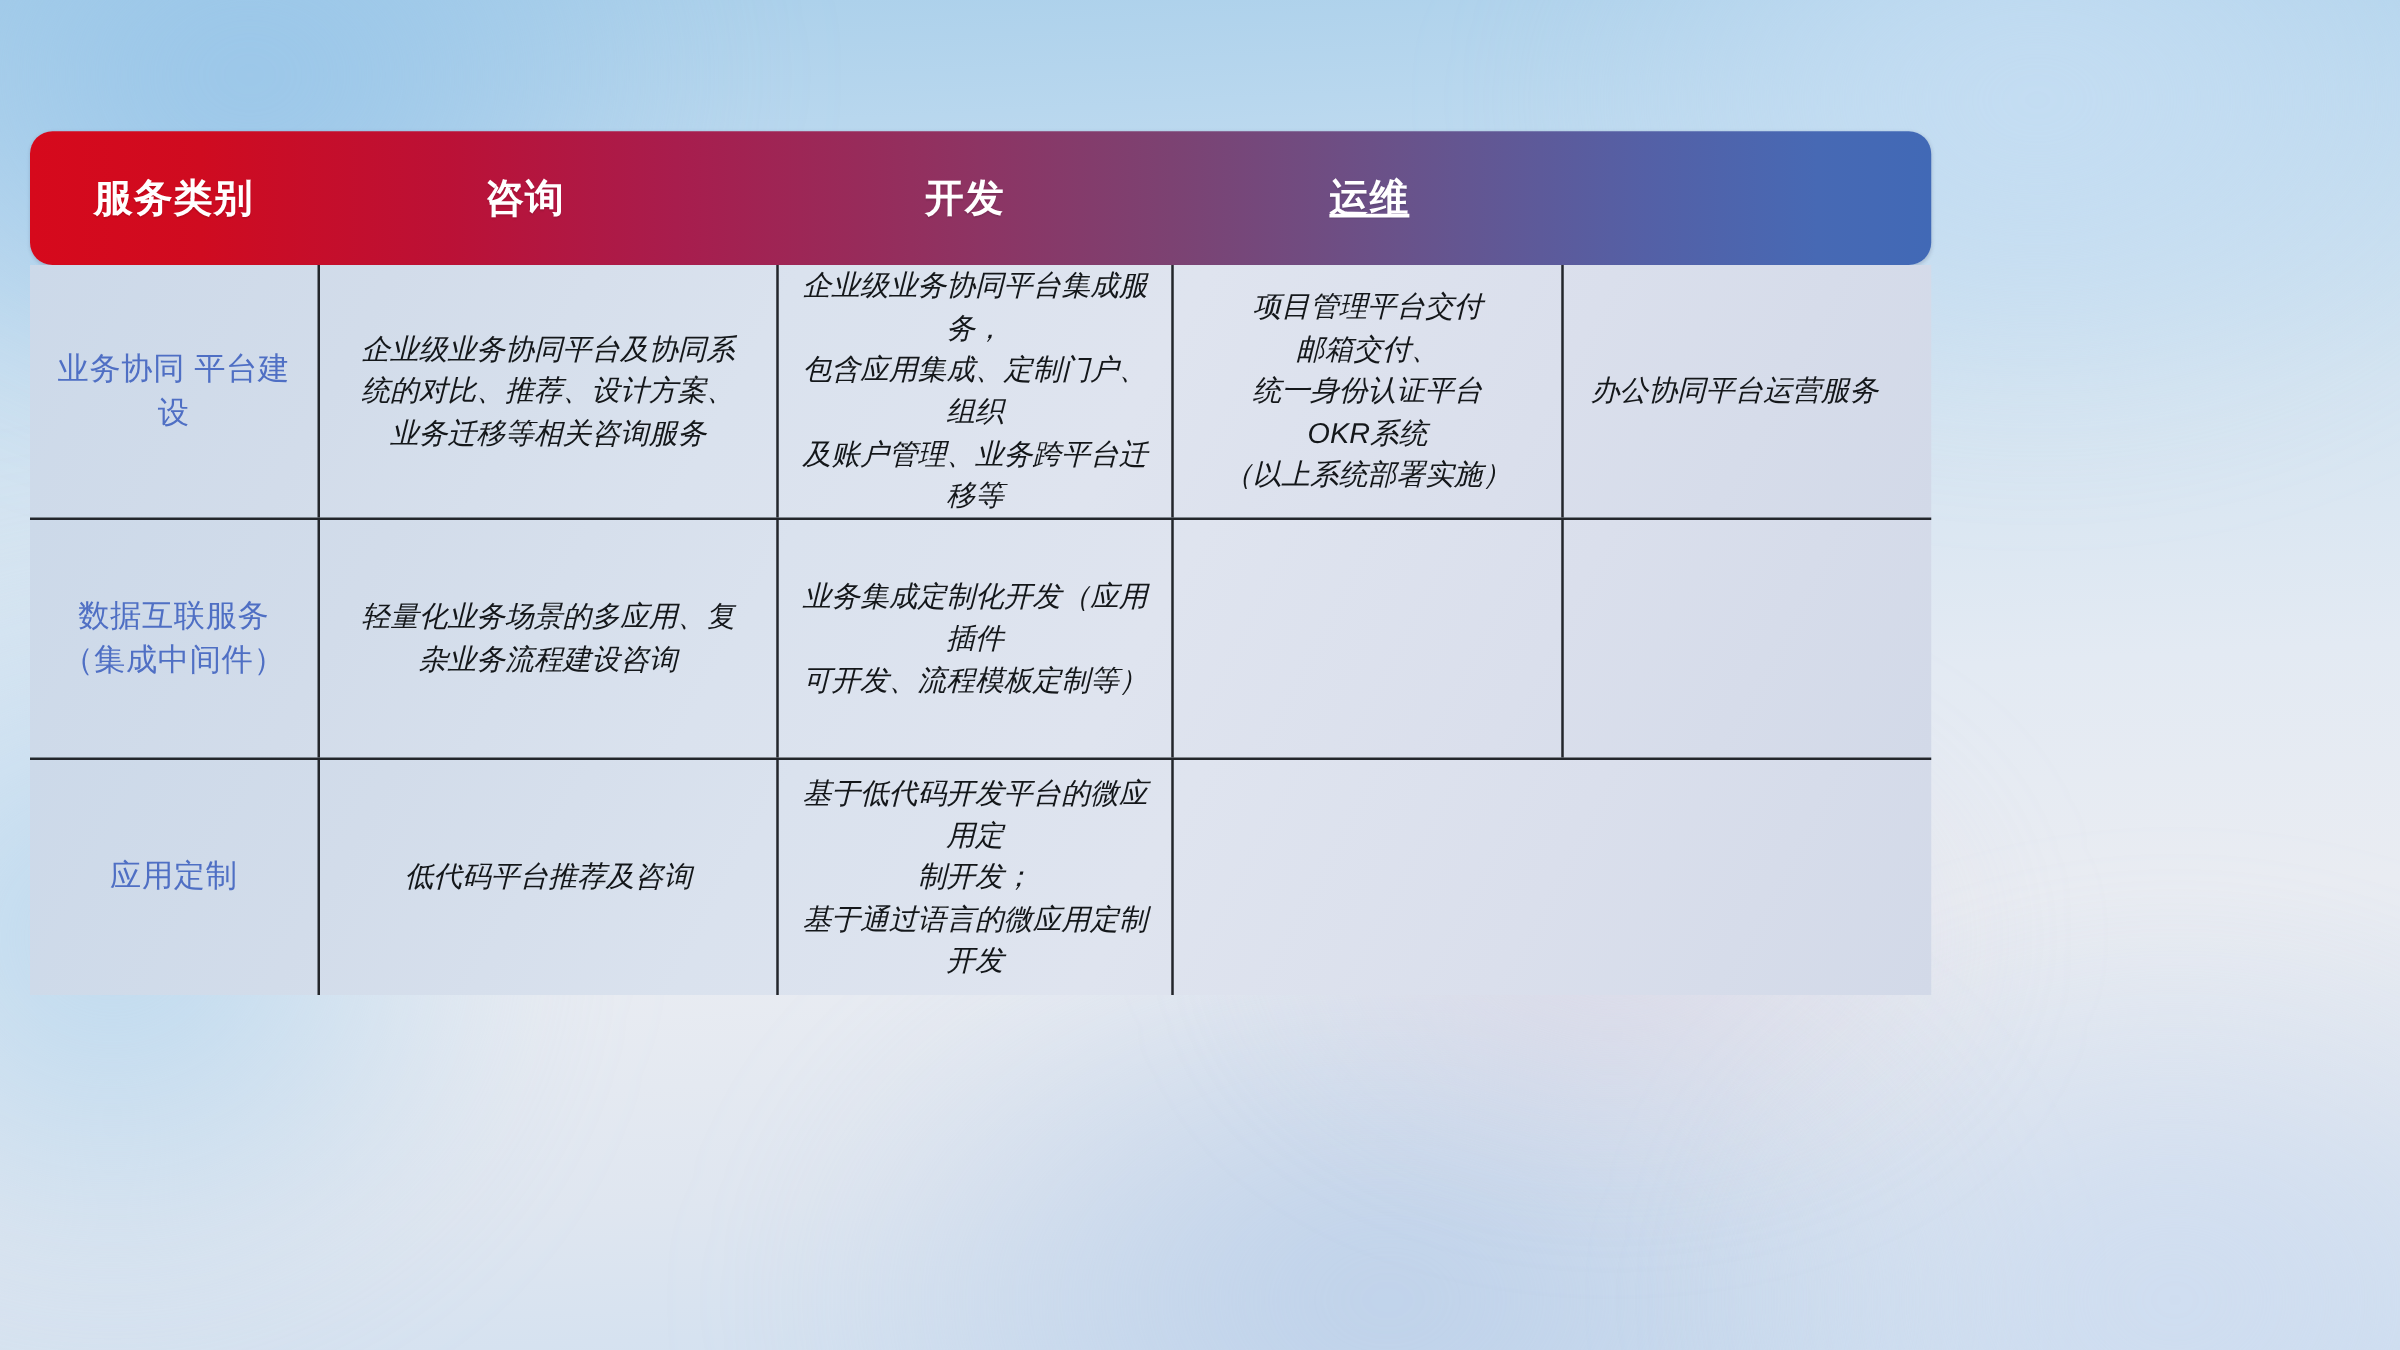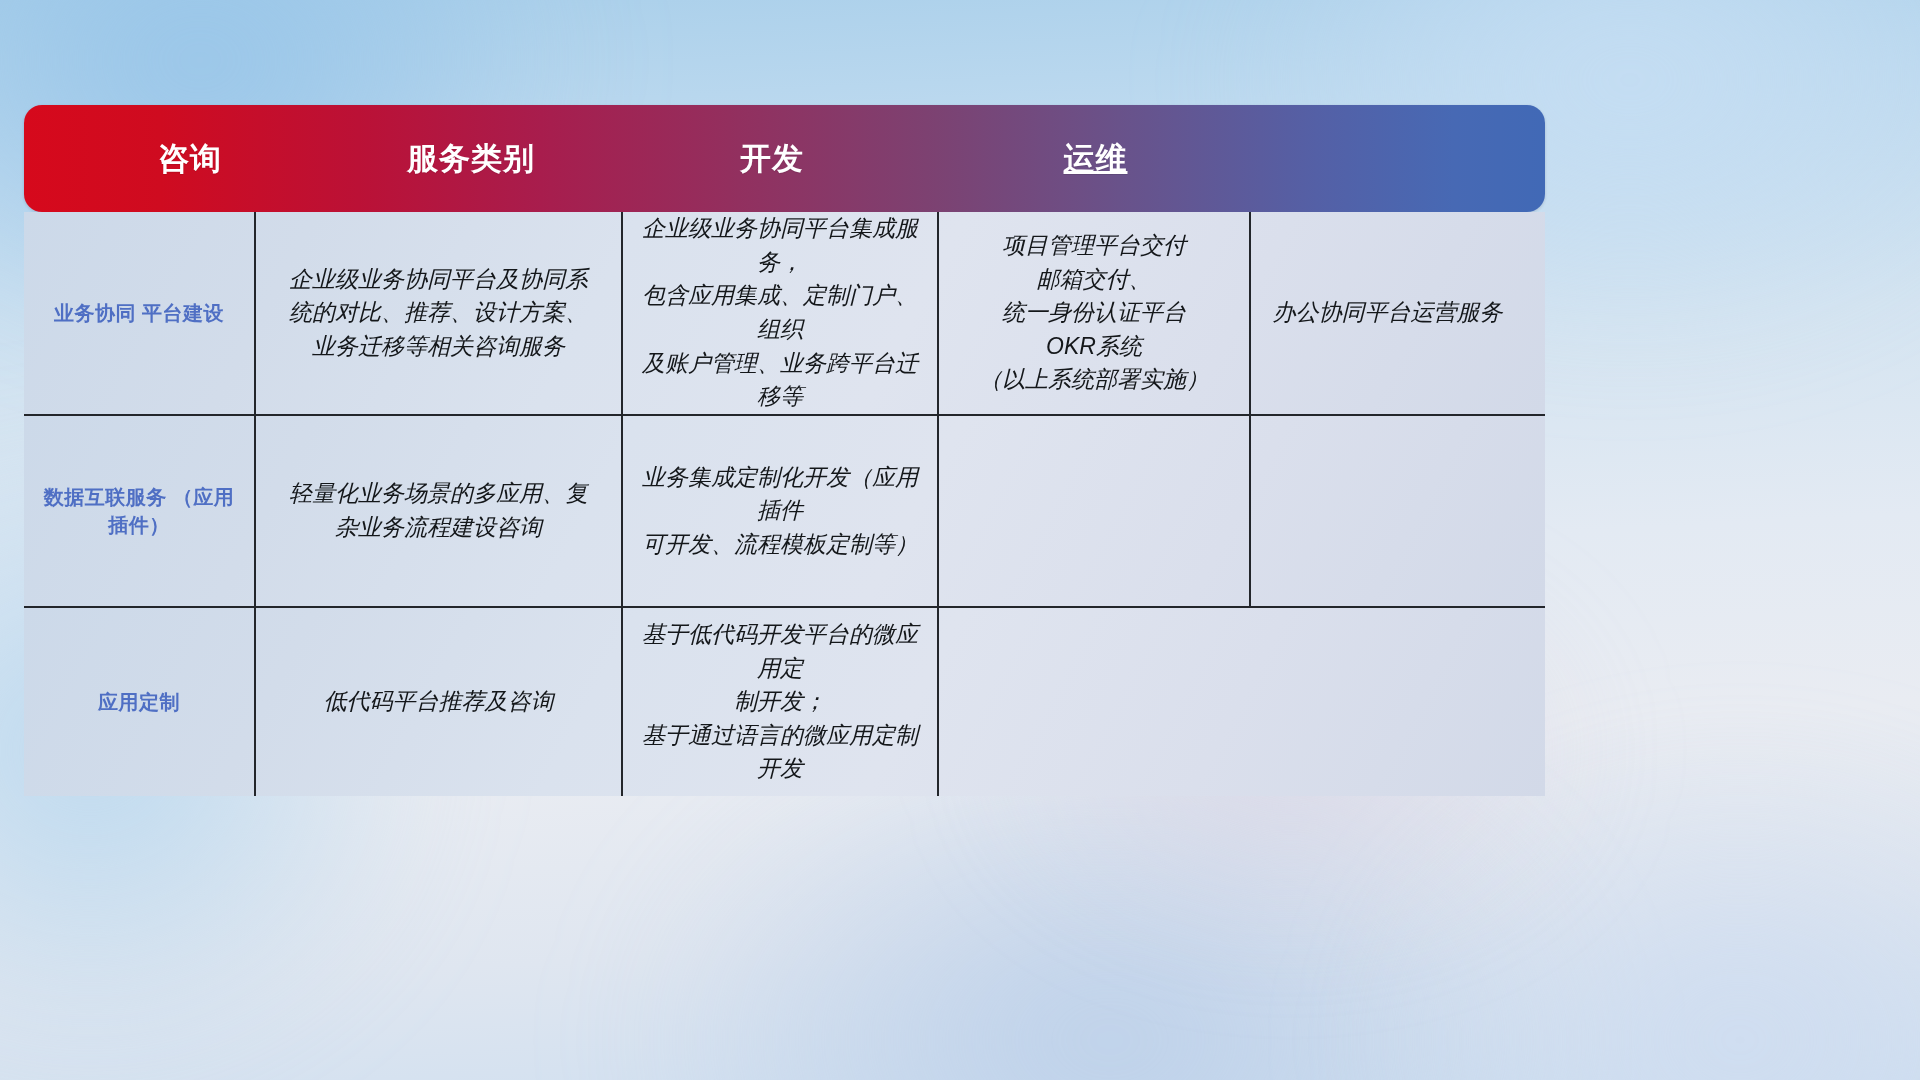--- a/index.html
+++ b/index.html
@@ -123,22 +123,22 @@
     display: flex;
     align-items: center;
     justify-content: center;
     text-align: center;
     padding: 6px 12px;
   }
   .cell.divided { border-left: 2px solid #23262b; font-style: italic; }
 
   .row-label {
     color: #4f6fc4;
-    font-size: 20px;
-    font-weight: bold;
+    font-size: 25px;
+    font-weight: normal;
     line-height: 1.42;
     letter-spacing: 0.5px;
   }
 
   .cell-text {
     color: #14171a;
     font-size: 23px;
     line-height: 1.46;
     white-space: pre-line;
   }
@@ -164,22 +164,22 @@
 <div class="bg-blob" id="blob-top-left"></div>
 <div class="bg-blob" id="blob-top-right"></div>
 <div class="bg-blob" id="blob-left-mid"></div>
 <div class="bg-blob" id="blob-bottom-center"></div>
 <div class="bg-blob" id="blob-bottom-right"></div>
 <div class="bg-blob" id="blob-sheen"></div>
 
 <div id="table-wrap">
 
   <div id="header-row">
+    <div class="head-cell h-0">服务类别</div>
     <div class="head-cell h-1">咨询</div>
-    <div class="head-cell h-0">服务类别</div>
     <div class="head-cell h-2">开发</div>
     <div class="head-cell h-4">运维</div>
   </div>
 
   <div id="body-rows">
 
     <div class="data-row" id="row-0">
       <div class="cell col-0">
         <span class="row-label">业务协同
 平台建设</span>
@@ -202,21 +202,21 @@
 （以上系统部署实施）</span>
       </div>
       <div class="cell col-4 divided">
         <span class="cell-text">办公协同平台运营服务</span>
       </div>
     </div>
 
     <div class="data-row" id="row-1">
       <div class="cell col-0">
         <span class="row-label">数据互联服务
-（应用插件）</span>
+（集成中间件）</span>
       </div>
       <div class="cell col-1 divided">
         <span class="cell-text">轻量化业务场景的多应用、复
 杂业务流程建设咨询</span>
       </div>
       <div class="cell col-2 divided">
         <span class="cell-text">业务集成定制化开发（应用插件
 可开发、流程模板定制等）</span>
       </div>
       <div class="cell col-3 divided">

